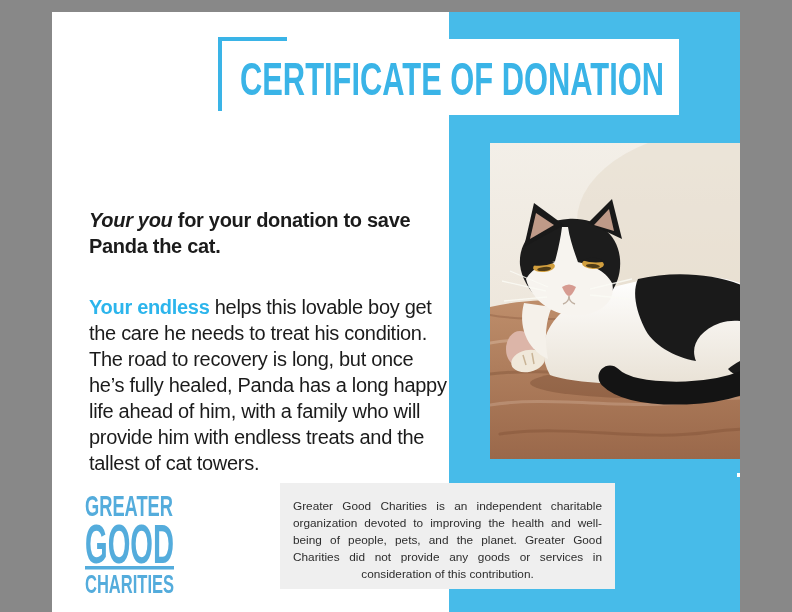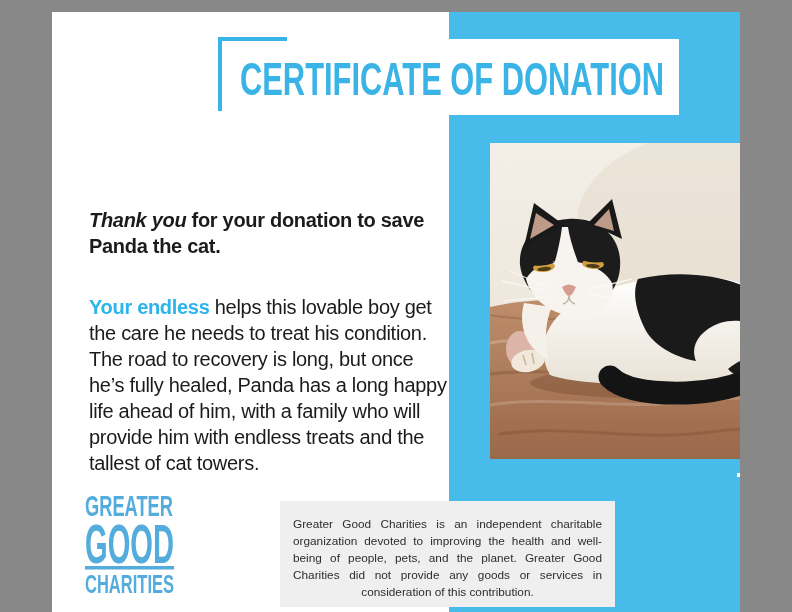--- a/index.html
+++ b/index.html
@@ -62,21 +62,21 @@
   }
   .logo-svg{
     position:absolute;left:33px;top:478px;width:95px;height:108px;
     overflow:visible;color:var(--logo-blue);
   }
   .logo-svg text{
     font-family:"Liberation Sans","DejaVu Sans",sans-serif;
     font-weight:bold;fill:currentColor;
   }
   .disclaimer{
-    position:absolute;left:228px;top:489px;width:335px;height:106px;
+    position:absolute;left:228px;top:471px;width:335px;height:106px;
     background:var(--disclaimer-bg);
     padding:15px 13px;
     color:#2D2D2D;
     font-size:11.8px;line-height:17px;
     text-align:justify;text-align-last:center;
   }
 </style>
 </head>
 <body>
 
@@ -84,21 +84,21 @@
 
   <div class="blue-panel"></div>
 
   <div class="title-box"></div>
   <div class="title-bracket"></div>
   <svg class="title-svg" viewBox="0 0 444 58">
     <text x="2" y="47" textLength="424" lengthAdjust="spacingAndGlyphs">CERTIFICATE OF DONATION</text>
   </svg>
 
   <div class="copy">
-    <p class="intro"><span class="em">Thank you</span><span> for your donation to save
+    <p class="intro"><span class="em">Your you</span><span> for your donation to save
 Panda the cat.</span></p>
     <p class="body"><span class="lead">Your endless</span><span> helps this lovable boy get
 the care he needs to treat his condition.
 The road to recovery is long, but once
 he’s fully healed, Panda has a long happy
 life ahead of him, with a family who will
 provide him with endless treats and the
 tallest of cat towers.</span></p>
   </div>
 

